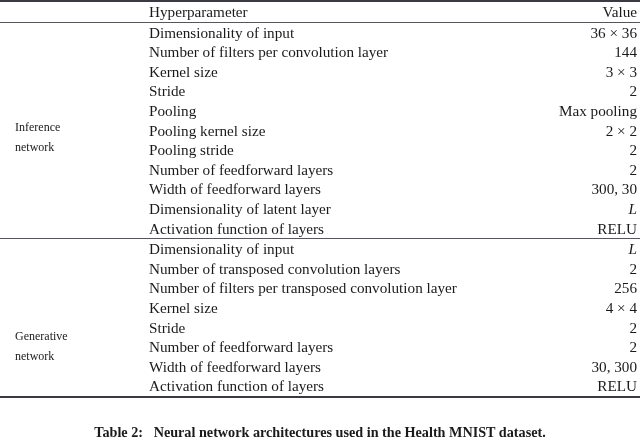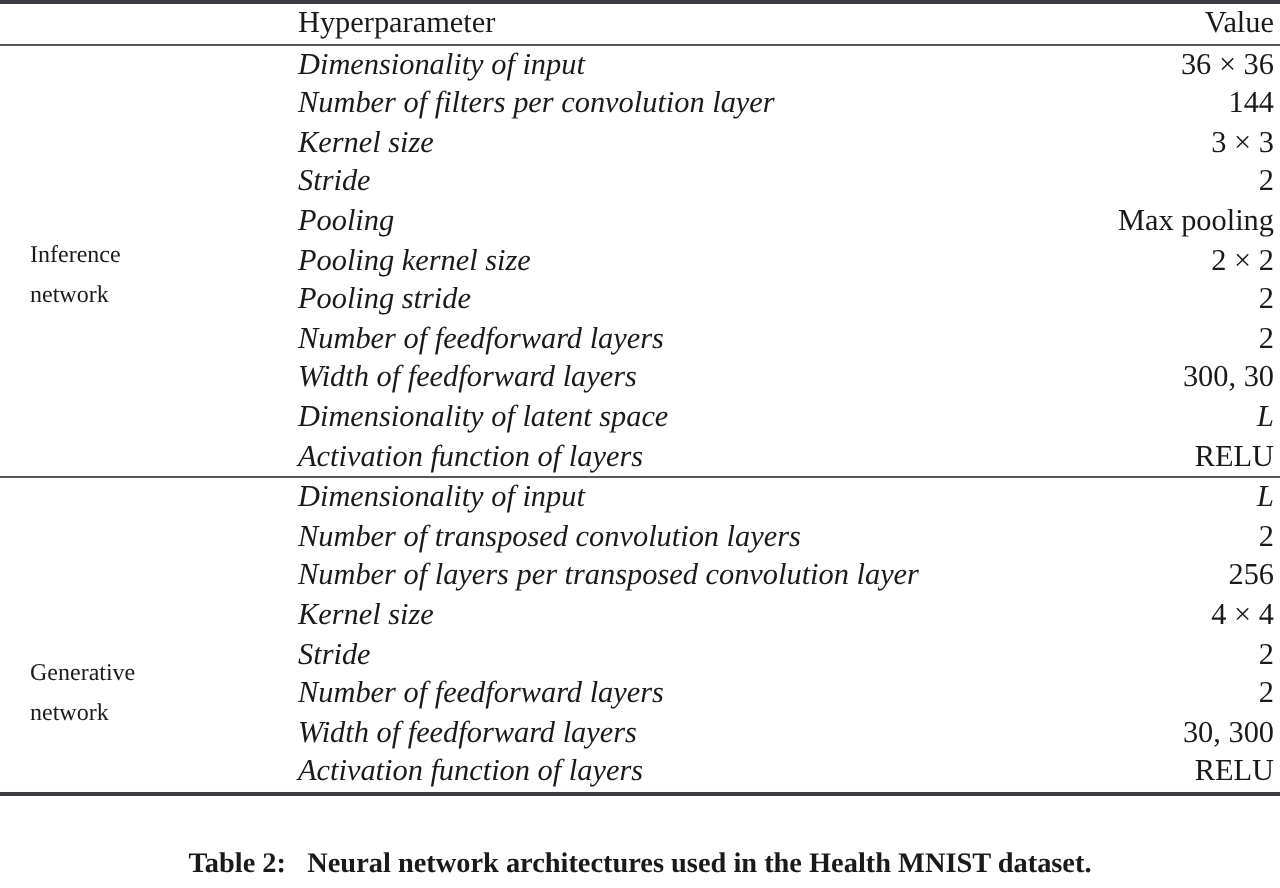--- a/index.html
+++ b/index.html
@@ -91,21 +91,20 @@
   }
   td.group {
     text-align: left;
     padding-left: 15px;
     white-space: pre-line;
   }
   td.param {
     text-align: left;
     padding-left: 2px;
     white-space: nowrap;
-    font-style: italic;
   }
   td.value {
     text-align: right;
     padding-right: 3px;
     white-space: nowrap;
   }
 
   .mathvar {
     font-style: italic;
     font-family: "Liberation Serif", "DejaVu Serif", serif;
@@ -202,21 +201,21 @@
             <td class="param">Number of feedforward layers</td>
             <td class="value">2</td>
           </tr>
           <tr class="datarow">
             <td class="group">&nbsp;</td>
             <td class="param">Width of feedforward layers</td>
             <td class="value">300, 30</td>
           </tr>
           <tr class="datarow">
             <td class="group">&nbsp;</td>
-            <td class="param">Dimensionality of latent space</td>
+            <td class="param">Dimensionality of latent layer</td>
             <td class="value"><span class="mathvar">L</span></td>
           </tr>
           <tr class="datarow">
             <td class="group">&nbsp;</td>
             <td class="param">Activation function of layers</td>
             <td class="value">RELU</td>
           </tr>
           <tr class="rule-mid">
             <td colspan="3"></td>
           </tr>
@@ -225,21 +224,21 @@
             <td class="param">Dimensionality of input</td>
             <td class="value"><span class="mathvar">L</span></td>
           </tr>
           <tr class="datarow">
             <td class="group">&nbsp;</td>
             <td class="param">Number of transposed convolution layers</td>
             <td class="value">2</td>
           </tr>
           <tr class="datarow">
             <td class="group">&nbsp;</td>
-            <td class="param">Number of layers per transposed convolution layer</td>
+            <td class="param">Number of filters per transposed convolution layer</td>
             <td class="value">256</td>
           </tr>
           <tr class="datarow">
             <td class="group">&nbsp;</td>
             <td class="param">Kernel size</td>
             <td class="value">4 × 4</td>
           </tr>
           <tr class="datarow">
             <td class="group">&nbsp;</td>
             <td class="param">Stride</td>

